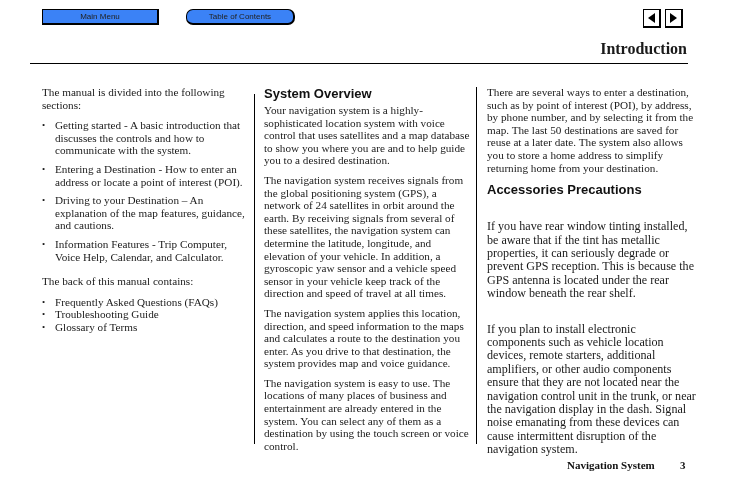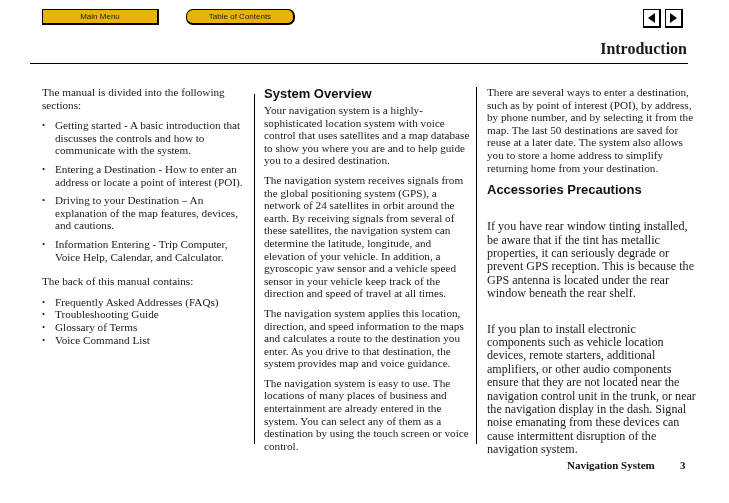--- a/index.html
+++ b/index.html
@@ -1,17 +1,17 @@
 <!DOCTYPE html>
 <html><head>
 <meta charset="utf-8">
 <style>
   html, body { margin: 0; padding: 0; background: #ffffff; }
   body { width: 729px; height: 503px; position: relative; overflow: hidden; font-family: "Liberation Serif", serif; color: #1a1a1a; }
-  .navbtn { position: absolute; top: 9px; height: 13px; border: 1px solid #000; border-right-width: 2px; border-bottom-width: 2px; background: #eab308; font-family: "Liberation Sans", sans-serif; font-size: 8px; line-height: 13px; text-align: center; color: #222; cursor: pointer; box-sizing: content-box; }
+  .navbtn { position: absolute; top: 9px; height: 13px; border: 1px solid #000; border-right-width: 2px; border-bottom-width: 2px; background: #3b82f6; font-family: "Liberation Sans", sans-serif; font-size: 8px; line-height: 13px; text-align: center; color: #222; cursor: pointer; box-sizing: content-box; }
   #main-menu { left: 42px; width: 114px; }
   #toc { left: 186px; width: 106px; border-radius: 7px; }
   .arrow { position: absolute; top: 9px; width: 15px; height: 16px; border: 1px solid #000; border-right-width: 2px; border-bottom-width: 2px; background: #fff; cursor: pointer; }
   .arrow svg { position: absolute; left: 3px; top: 3px; }
   #prev { left: 643px; }
   #next { left: 665px; }
   .section-title { position: absolute; right: 42px; top: 40px; font-family: "Liberation Serif", serif; font-weight: bold; font-size: 16px; color: #1a1a1a; }
   .header-rule { position: absolute; left: 30px; top: 63px; width: 658px; height: 1px; background: #000; }
   .col { position: absolute; top: 86px; font-size: 11.2px; line-height: 12.6px; }
   .col1 { left: 42px; width: 205px; }
@@ -53,29 +53,28 @@
 <div class="header-rule"></div>
 
 <div class="vrule" id="vr1"></div>
 <div class="vrule" id="vr2"></div>
 
 <div class="col col1">
   <p>The manual is divided into the following sections:</p>
   <ul class="spaced">
     <li>Getting started - A basic introduction that discusses the controls and how to communicate with the system.</li>
     <li>Entering a Destination - How to enter an address or locate a point of interest (POI).</li>
-    <li>Driving to your Destination – An explanation of the map features, devices, and cautions.</li>
-    <li>Information Entering - Trip Computer, Voice Help, Calendar, and Calculator.</li>
+    <li>Driving to your Destination – An explanation of the map features, guidance, and cautions.</li>
+    <li>Information Features - Trip Computer, Voice Help, Calendar, and Calculator.</li>
   </ul>
   <p style="margin-top:12px">The back of this manual contains:</p>
   <ul class="tight">
-    <li>Frequently Asked Addresses (FAQs)</li>
+    <li>Frequently Asked Questions (FAQs)</li>
     <li>Troubleshooting Guide</li>
     <li>Glossary of Terms</li>
-    <li>Voice Command List</li>
   </ul>
 </div>
 
 <div class="col col2">
   <h2>System Overview</h2>
   <p>Your navigation system is a highly-sophisticated location system with voice control that uses satellites and a map database to show you where you are and to help guide you to a desired destination.</p>
   <p>The navigation system receives signals from the global positioning system (GPS), a network of 24 satellites in orbit around the earth. By receiving signals from several of these satellites, the navigation system can determine the latitude, longitude, and elevation of your vehicle. In addition, a gyroscopic yaw sensor and a vehicle speed sensor in your vehicle keep track of the direction and speed of travel at all times.</p>
   <p>The navigation system applies this location, direction, and speed information to the maps and calculates a route to the destination you enter. As you drive to that destination, the system provides map and voice guidance.</p>
   <p>The navigation system is easy to use. The locations of many places of business and entertainment are already entered in the system. You can select any of them as a destination by using the touch screen or voice control.</p>
 </div>

